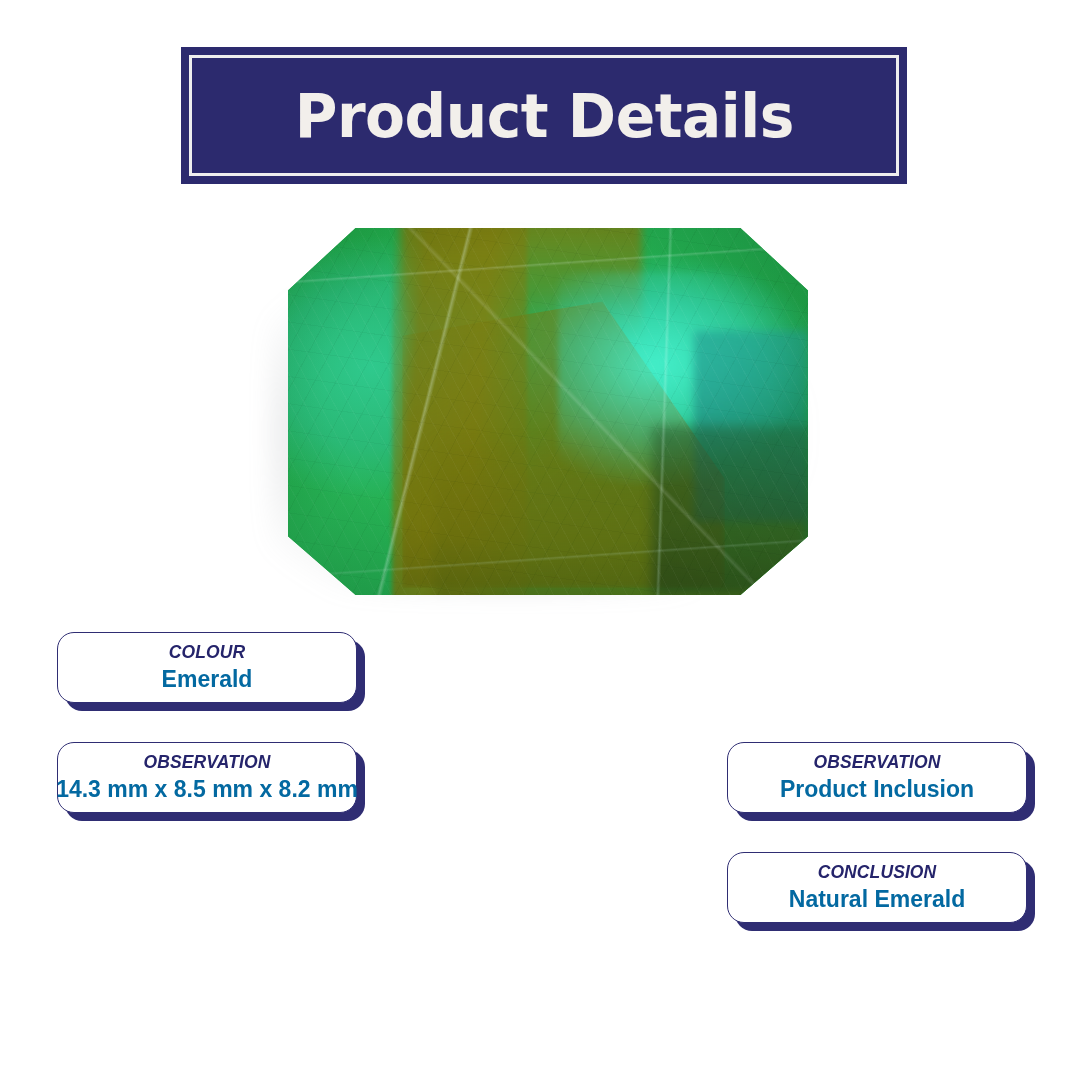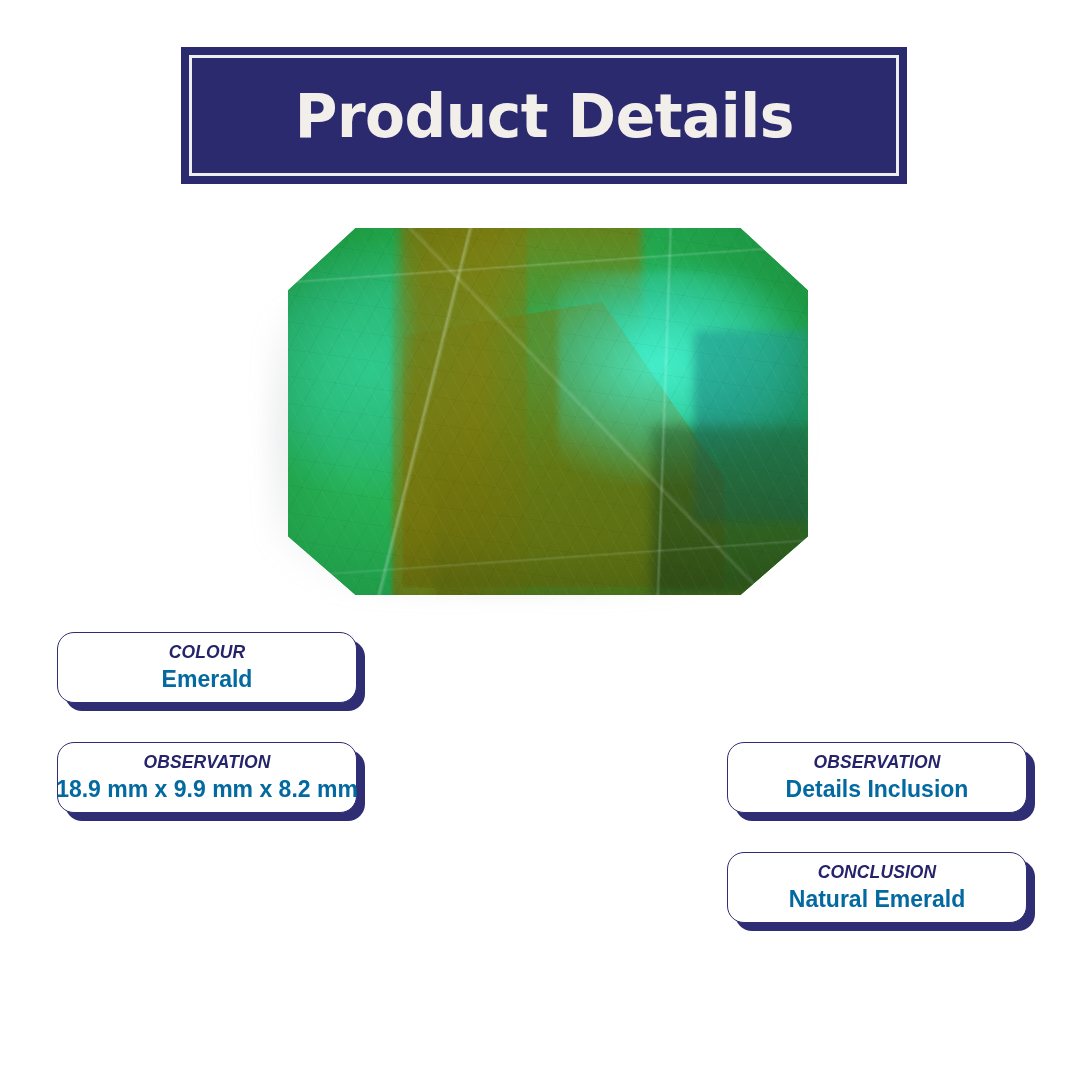--- a/index.html
+++ b/index.html
@@ -260,28 +260,28 @@
         <div class="card-value">Emerald</div>
       </div>
     </div>
   </div>
 
   <div class="card-row">
     <div class="card col1">
       <div class="card-shadow"></div>
       <div class="card-face">
         <div class="card-label">OBSERVATION</div>
-        <div class="card-value">18.9 mm x 9.9 mm x 8.2 mm</div>
+        <div class="card-value">14.3 mm x 8.5 mm x 8.2 mm</div>
       </div>
     </div>
     <div class="card col3">
       <div class="card-shadow"></div>
       <div class="card-face">
         <div class="card-label">OBSERVATION</div>
-        <div class="card-value">Details Inclusion</div>
+        <div class="card-value">Product Inclusion</div>
       </div>
     </div>
   </div>
 
   <div class="card-row">
     <div class="card col3">
       <div class="card-shadow"></div>
       <div class="card-face">
         <div class="card-label">CONCLUSION</div>
         <div class="card-value">Natural Emerald</div>

